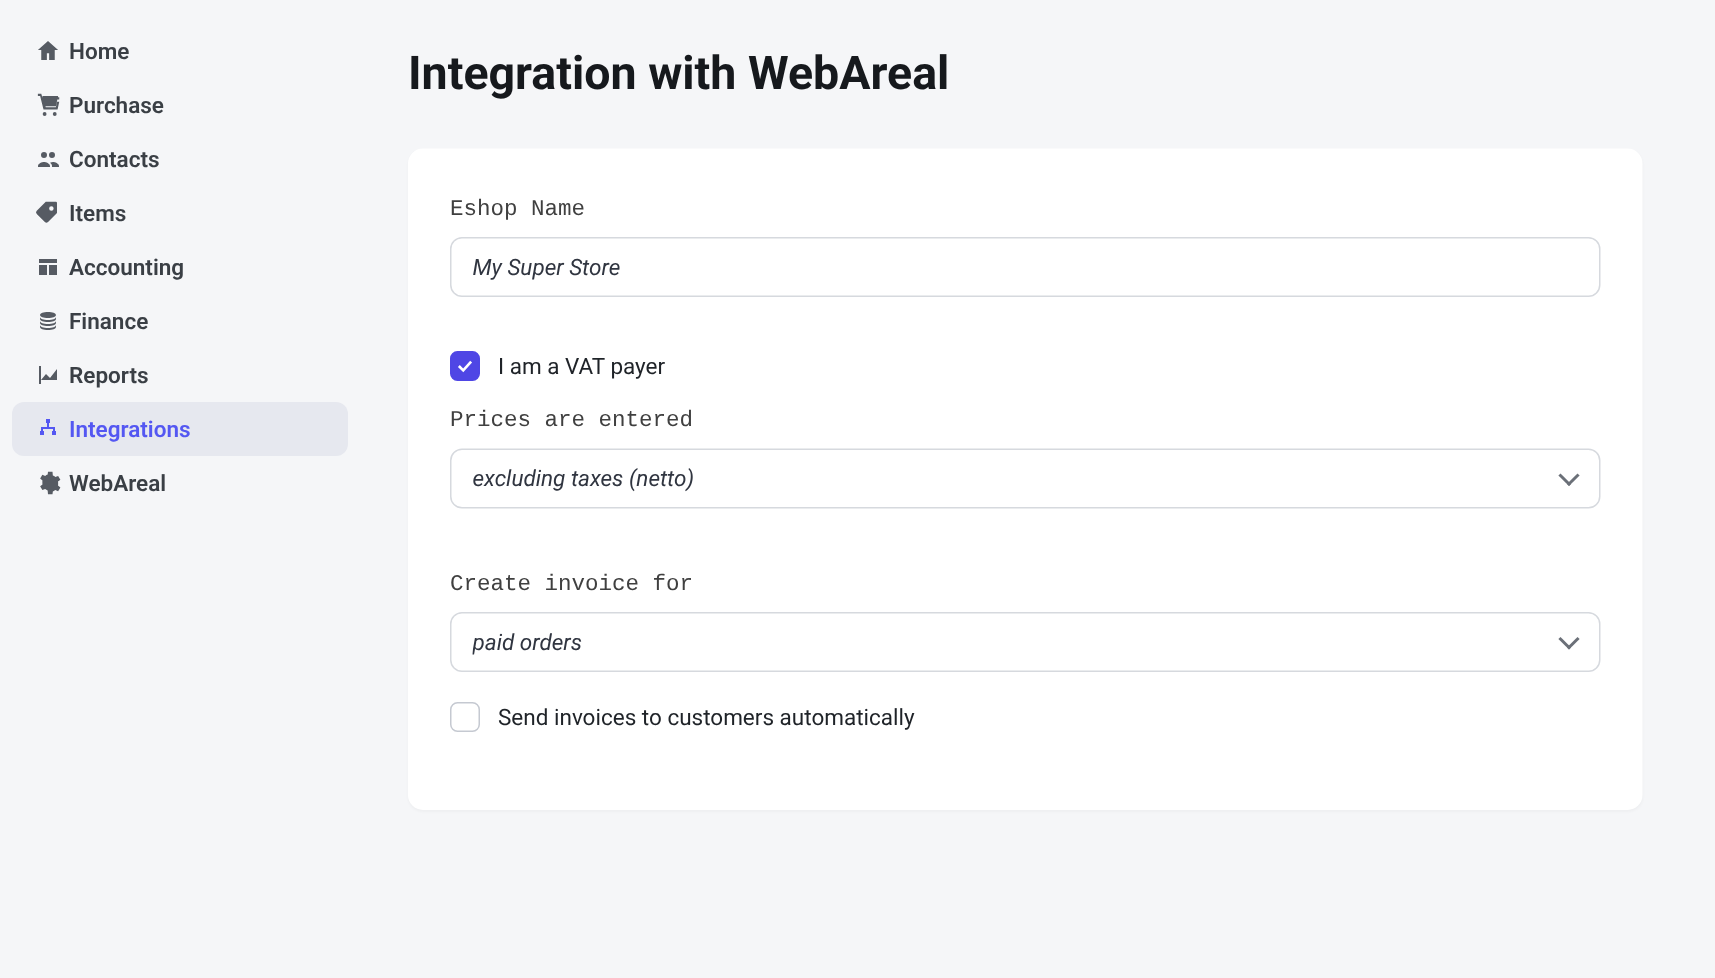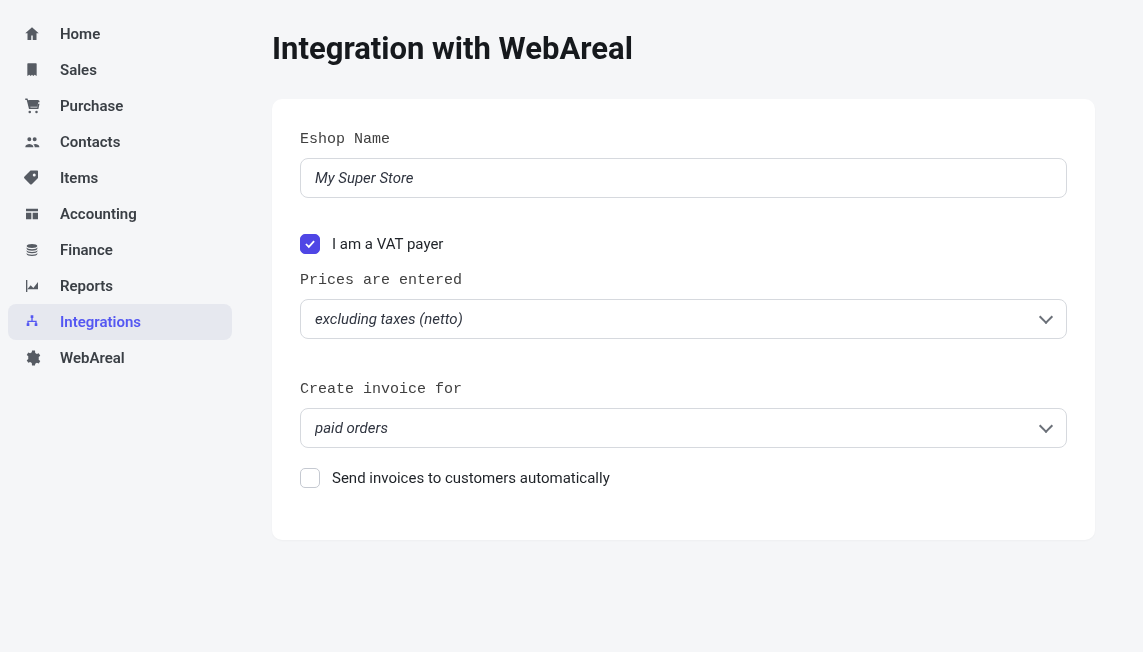--- a/index.html
+++ b/index.html
@@ -14,21 +14,21 @@
     min-height: 100vh;
   }
   .sidebar {
     width: 232px;
     padding: 16px 0 16px 8px;
     flex-shrink: 0;
   }
   .nav-item {
     display: flex;
     align-items: center;
-    gap: 18px;
+    gap: 4px;
     padding: 8px 14px;
     border-radius: 8px;
     cursor: pointer;
     color: #3a3f45;
     font-weight: 600;
     font-size: 15px;
   }
   .nav-item .icon {
     width: 20px;
     height: 20px;
@@ -137,28 +137,20 @@
 
     <div class="nav-item">
       <span class="icon">
         <svg viewBox="0 0 24 24" width="18" height="18">
             <path d="M12 3l9 8h-3v9h-5v-6h-2v6H6v-9H3z"></path>
           </svg>
       </span>
       <span>Home</span>
     </div>
 
-    <div class="nav-item">
-      <span class="icon">
-        <svg viewBox="0 0 24 24" width="16" height="18">
-            <path d="M6 2h12a1 1 0 0 1 1 1v18l-3-2-2 2-2-2-2 2-2-2-3 2V3a1 1 0 0 1 1-1zm2 5h8v2H8zm0 4h8v2H8z"></path>
-          </svg>
-      </span>
-      <span>Sales</span>
-    </div>
 
     <div class="nav-item">
       <span class="icon">
         <svg viewBox="0 0 24 24" width="18" height="18">
             <path d="M7 4h14l-2 9H9L7 4zM3 2h3l1 3h15v2H8l2 7h9l1-5h2l-1.5 7H8L5 4H3zM9 20a2 2 0 1 0 0 0zm9 0a2 2 0 1 0 0 0z"></path>
             <circle cx="9" cy="20" r="1.7"></circle>
             <circle cx="18" cy="20" r="1.7"></circle>
           </svg>
       </span>
       <span>Purchase</span>

